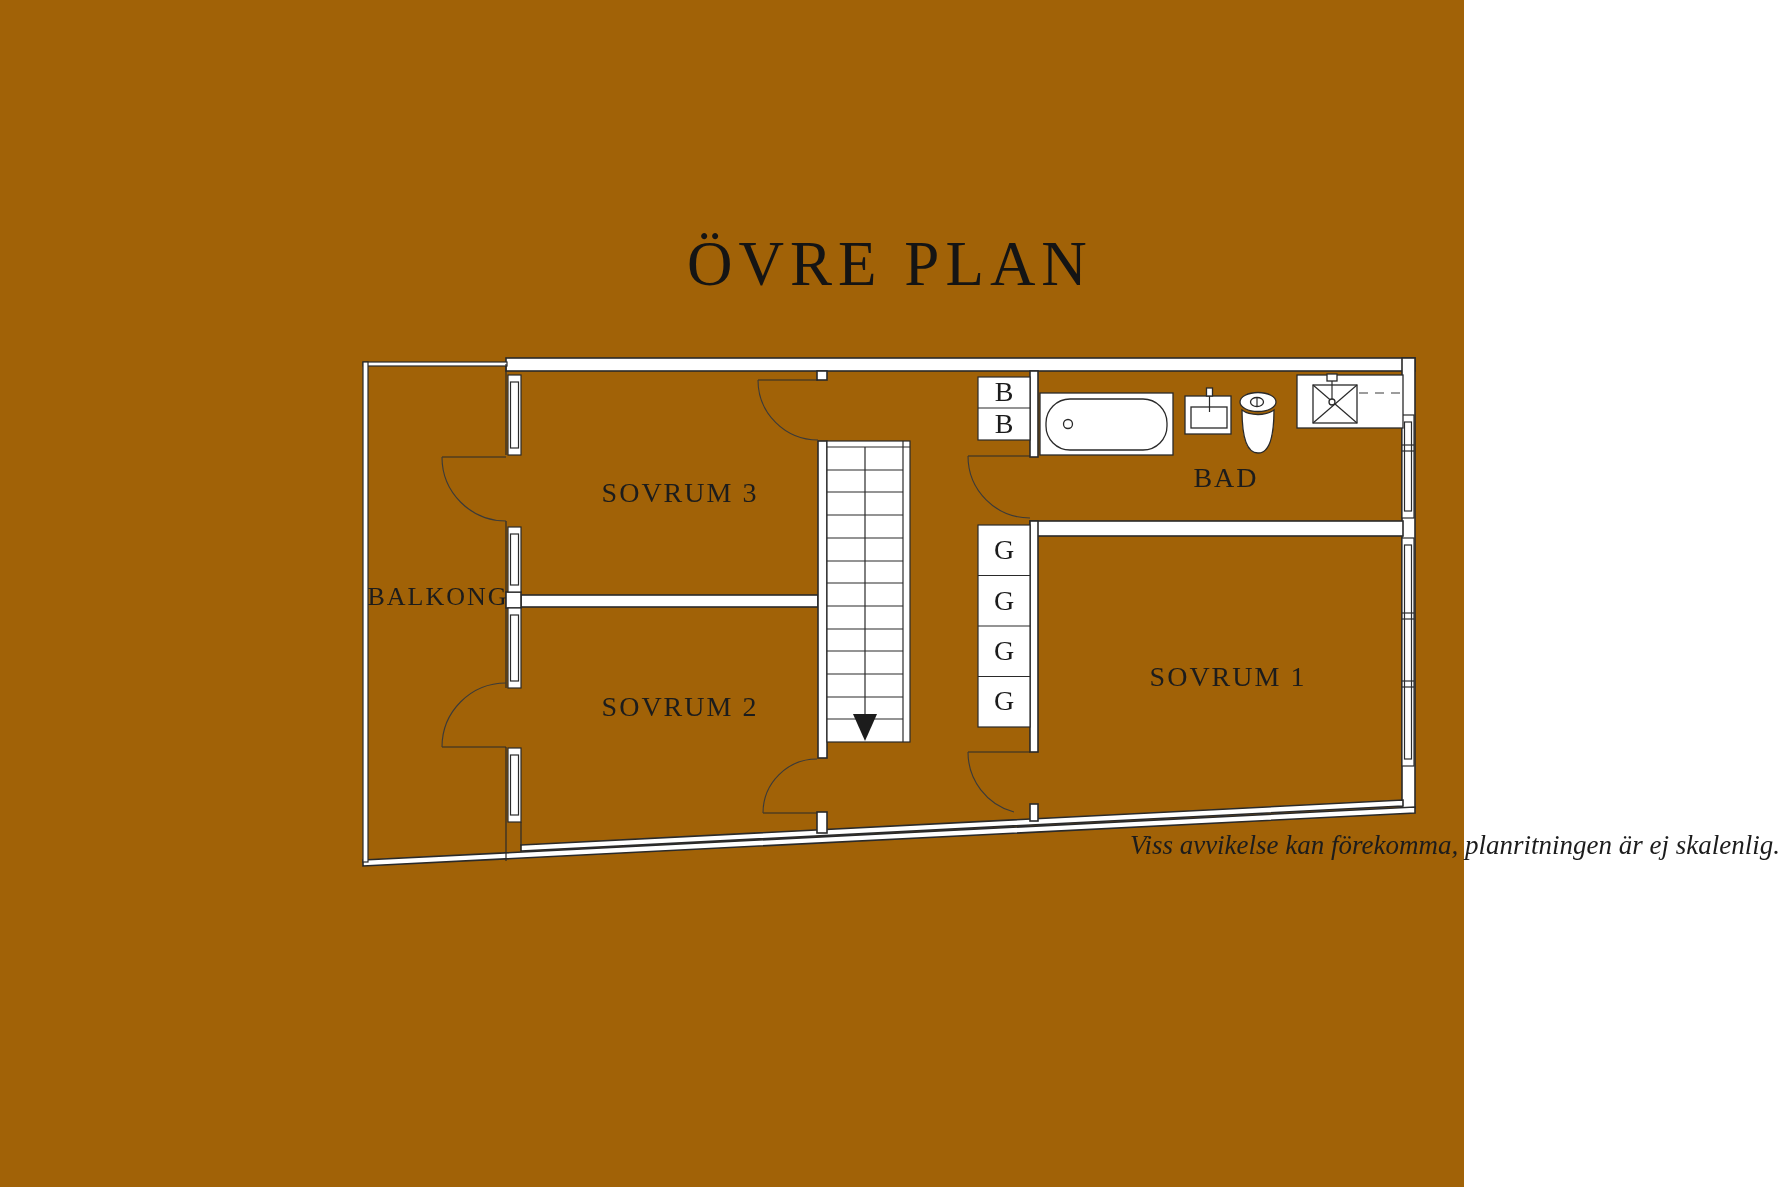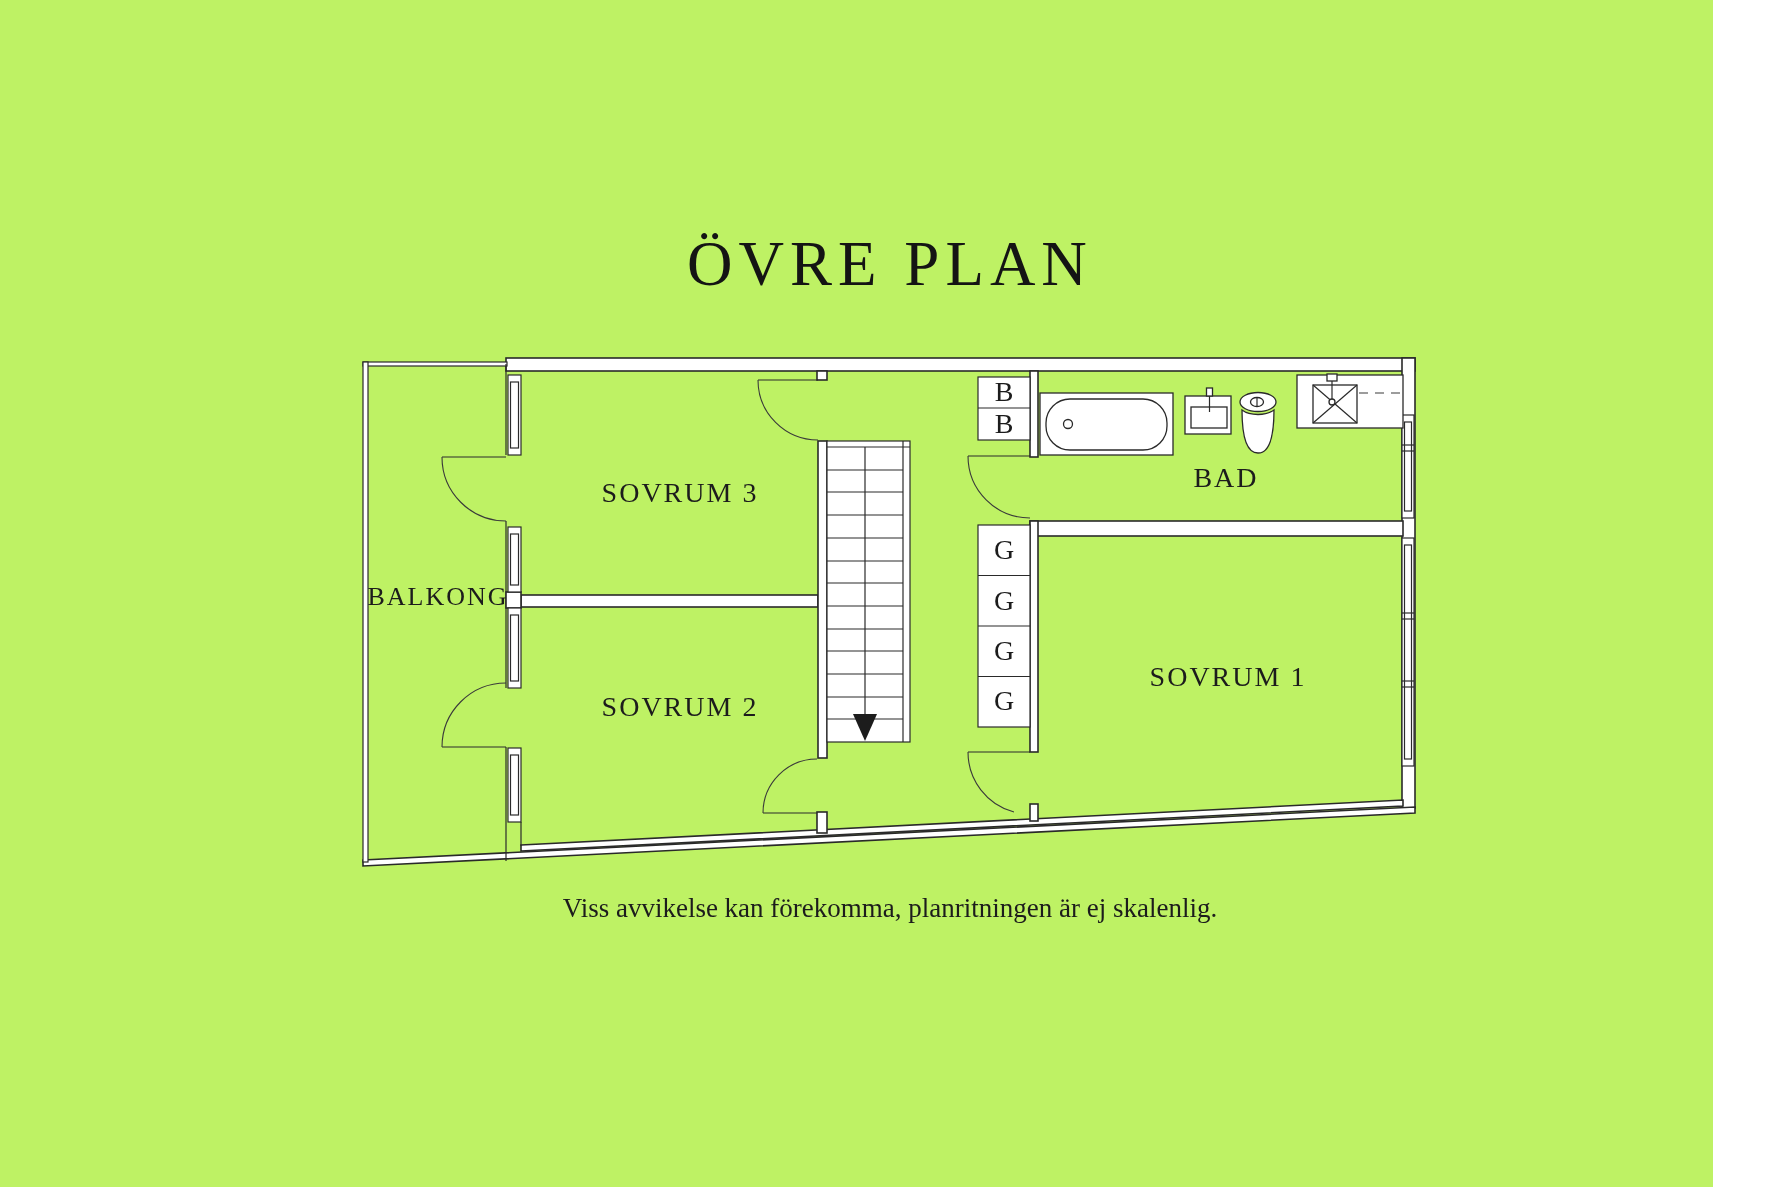--- a/index.html
+++ b/index.html
@@ -5,43 +5,44 @@
   html, body {
     margin: 0;
     padding: 0;
     background: #ffffff;
     width: 1780px;
     height: 1187px;
     overflow: hidden;
   }
   #page {
     position: relative;
-    width: 1713px;
+    width: 1464px;
     height: 1187px;
-    background: #bef264;
+    background: #a16207;
     font-family: "Liberation Serif", serif;
   }
   #plan-title {
     position: absolute;
     top: 228px;
     left: 0;
     width: 1780px;
     text-align: center;
     font-size: 63px;
     letter-spacing: 6px;
     color: #141414;
     white-space: pre;
   }
   #plan-footer {
     position: absolute;
-    top: 893px;
+    top: 830px;
     left: 0;
     width: 1780px;
-    text-align: center;
+    text-align: right;
     font-size: 27px;
+    font-style: italic;
     color: #1c1c1c;
   }
   svg { position: absolute; top: 0; left: 0; }
   .wall  { fill: #ffffff; stroke: #2a2a2a; stroke-width: 1.6; }
   .thin  { fill: #ffffff; stroke: #2a2a2a; stroke-width: 1.2; }
   .ln1   { stroke: #2a2a2a; stroke-width: 1.2; fill: none; }
   .arc   { stroke: #3a3a3a; stroke-width: 1.1; fill: none; }
   .fix   { fill: #ffffff; stroke: #2a2a2a; stroke-width: 1.3; }
   .dash  { stroke: #3a3a3a; stroke-width: 1.2; stroke-dasharray: 9 7; fill: none; }
   .solid { fill: #1c1c1c; stroke: none; }

